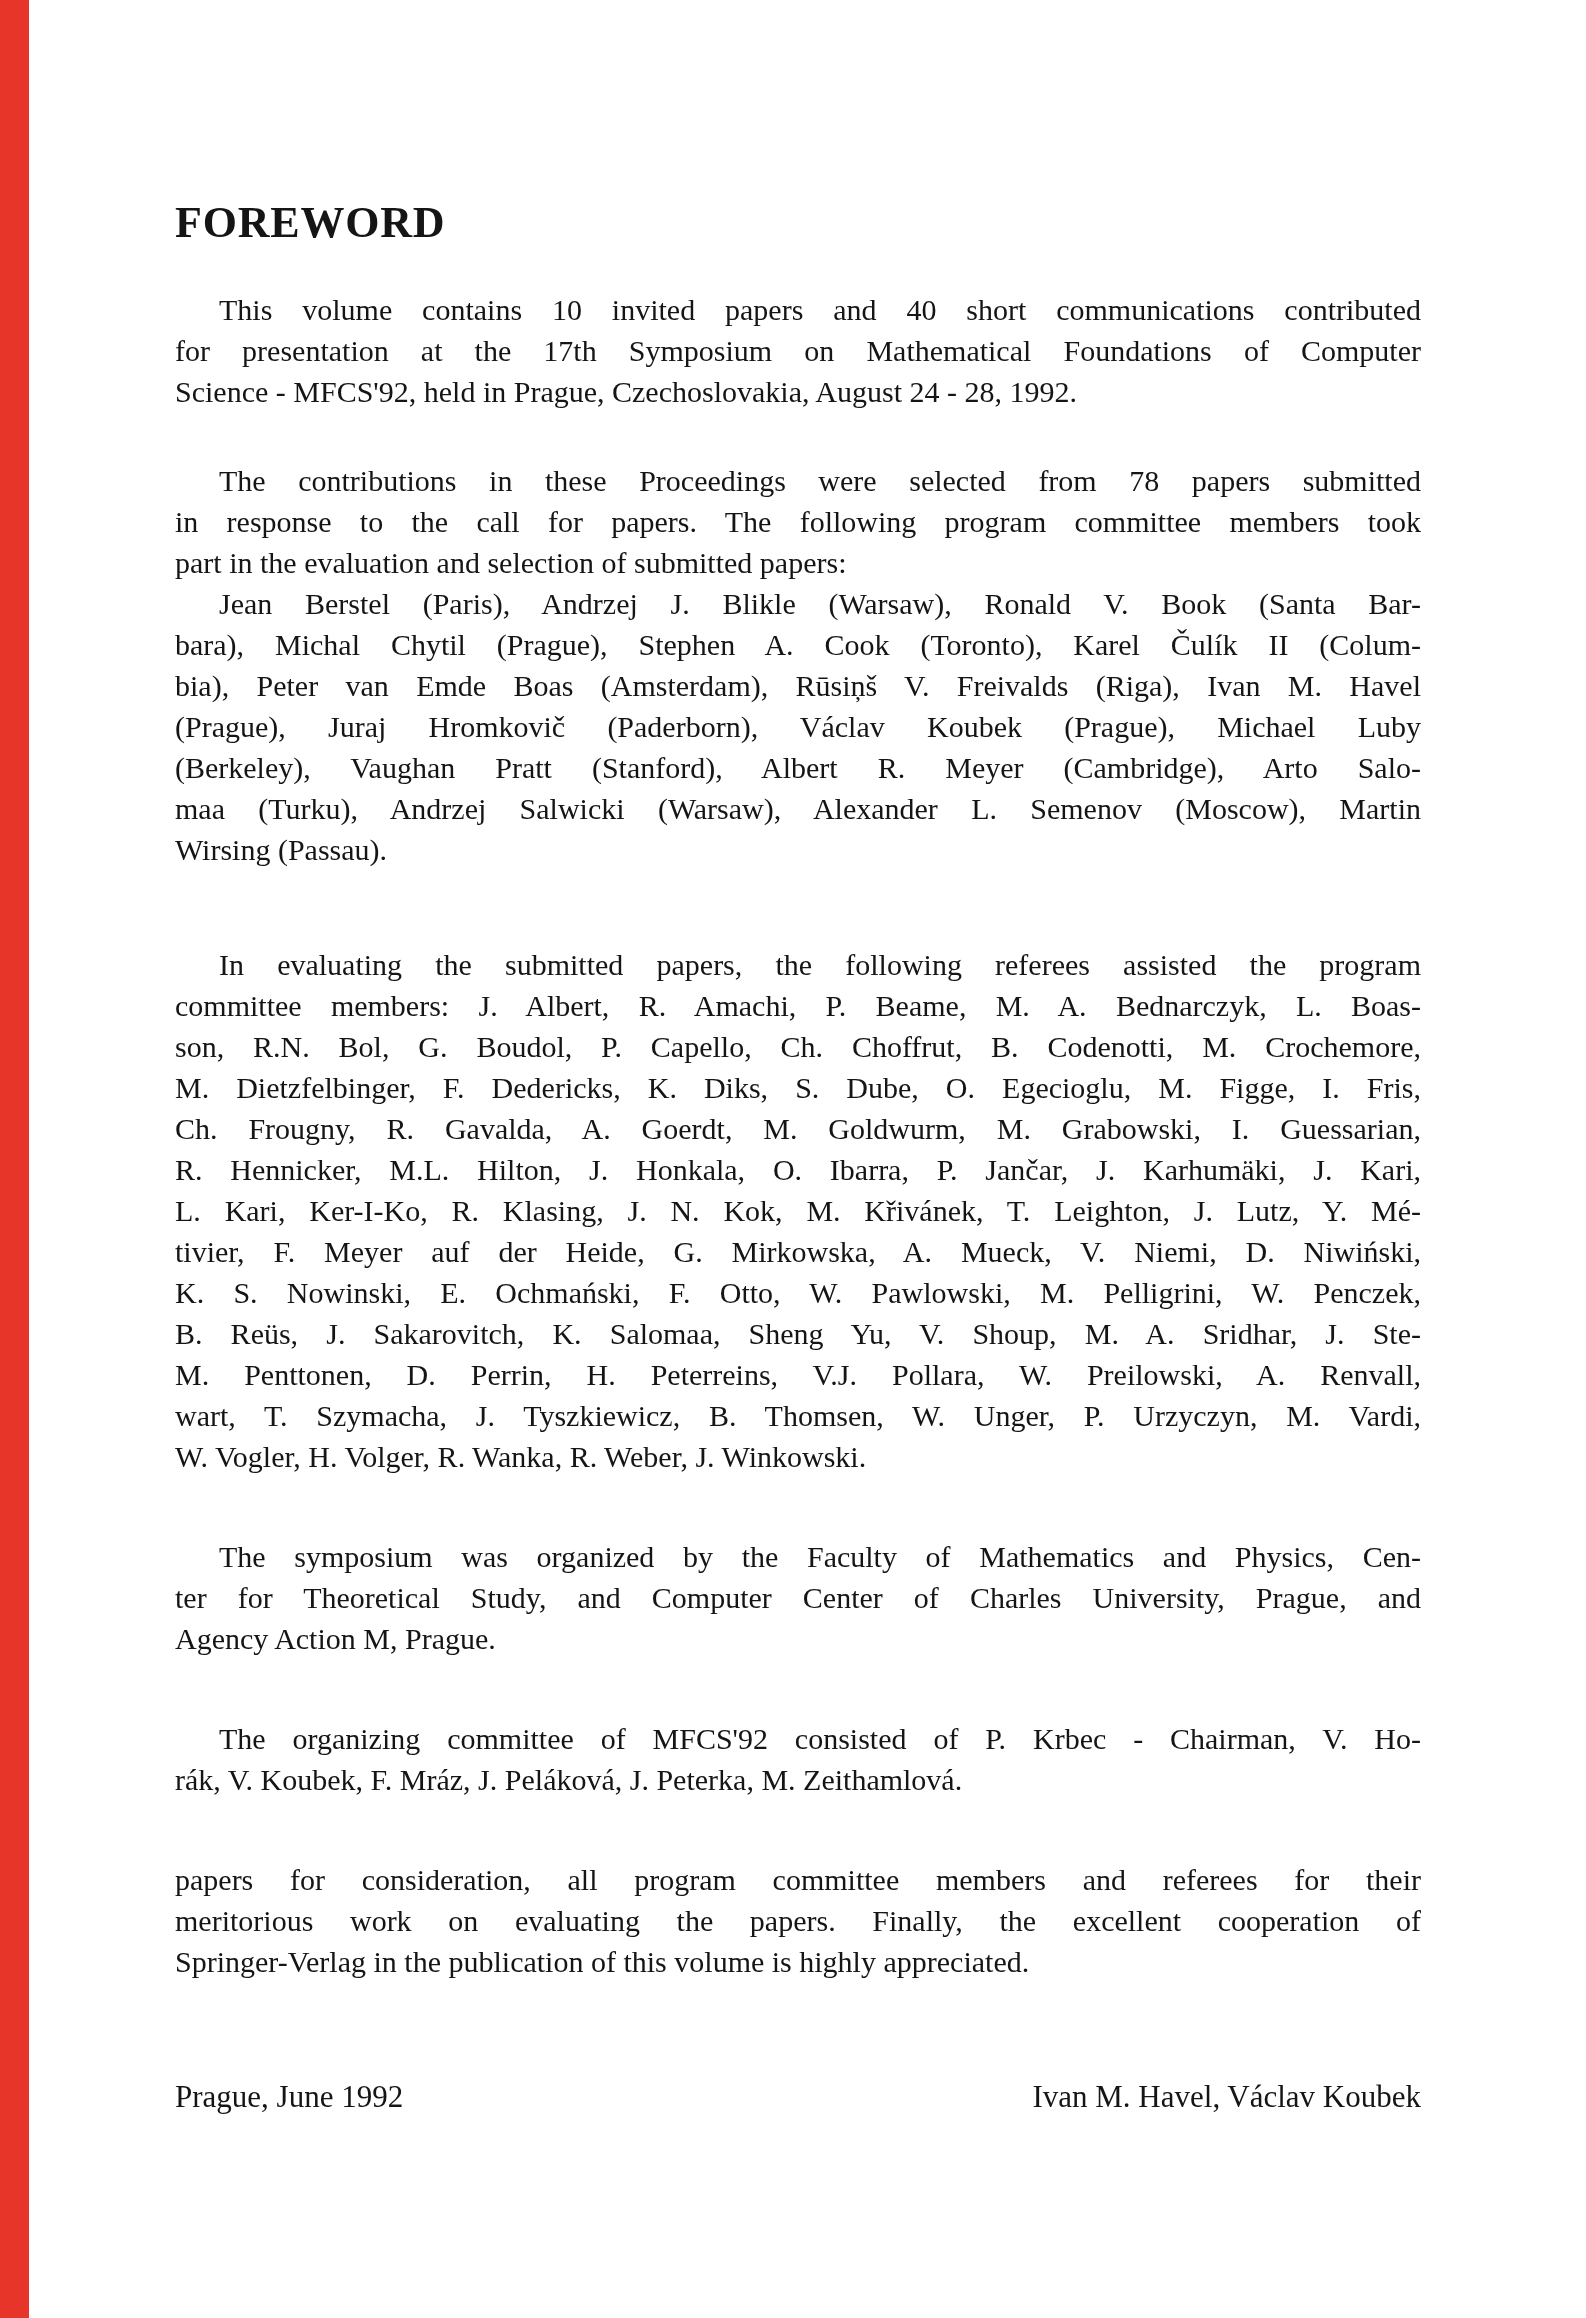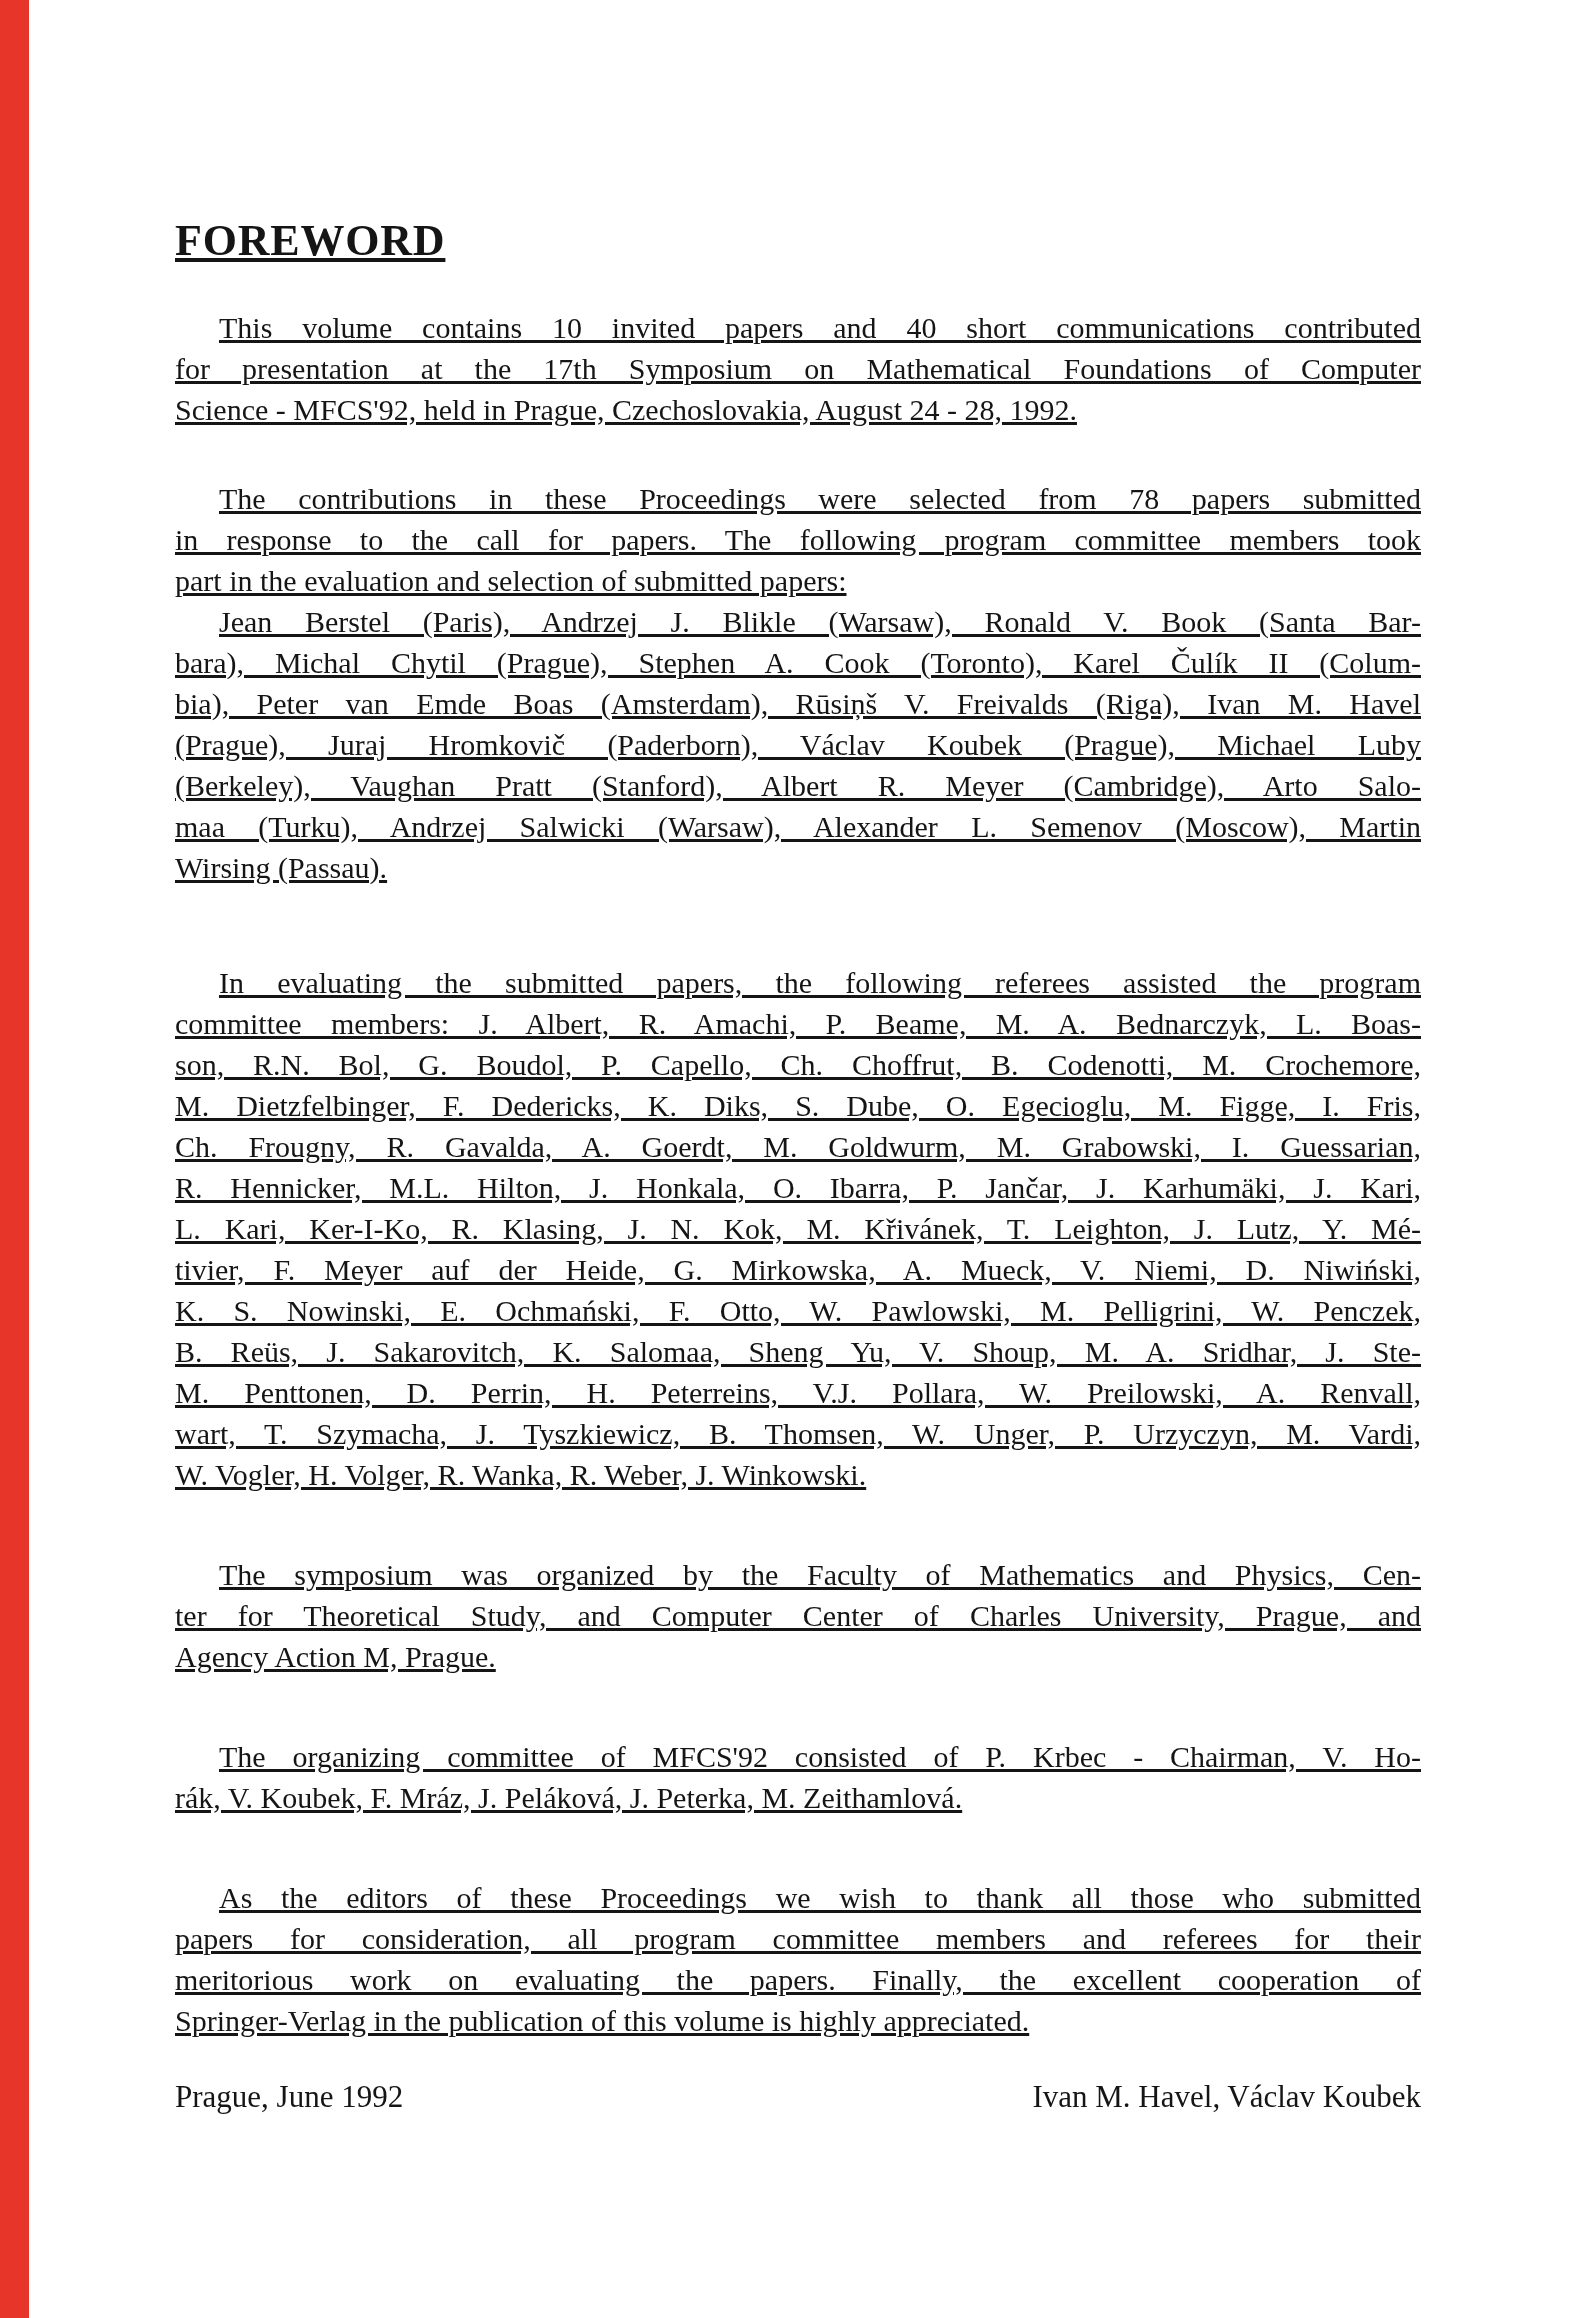--- a/index.html
+++ b/index.html
@@ -20,23 +20,22 @@
     position: absolute;
     left: 0;
     top: 0;
     width: 29px;
     height: 2319px;
     background: #e8352a;
   }
   .content {
     position: absolute;
     left: 175px;
-    top: 216px;
+    top: 198px;
     width: 1246px;
-    text-decoration: underline;
   }
   .doc-title {
     font-size: 44px;
     font-weight: bold;
     line-height: 49px;
     letter-spacing: 0.8px;
     margin: 0 0 42px 0;
   }
   .para { margin: 0; }
   .mt-sm { margin-top: 48px; }
@@ -117,21 +116,20 @@
       <div class="line">ter for Theoretical Study, and Computer Center of Charles University, Prague, and</div>
       <div class="line last">Agency Action M, Prague.</div>
     </div>
 
     <div class="para mt-p5">
       <div class="line indent">The organizing committee of MFCS'92 consisted of P. Krbec - Chairman, V. Ho-</div>
       <div class="line last">rák, V. Koubek, F. Mráz, J. Peláková, J. Peterka, M. Zeithamlová.</div>
     </div>
 
     <div class="para mt-lg">
-      <div class="line indent">As the editors of these Proceedings we wish to thank all those who submitted</div>
       <div class="line">papers for consideration, all program committee members and referees for their</div>
       <div class="line">meritorious work on evaluating the papers. Finally, the excellent cooperation of</div>
       <div class="line last">Springer-Verlag in the publication of this volume is highly appreciated.</div>
     </div>
 
   </div>
 
   <div class="footer">
     <span>Prague, June 1992</span>
     <span>Ivan M. Havel, Václav Koubek</span>

